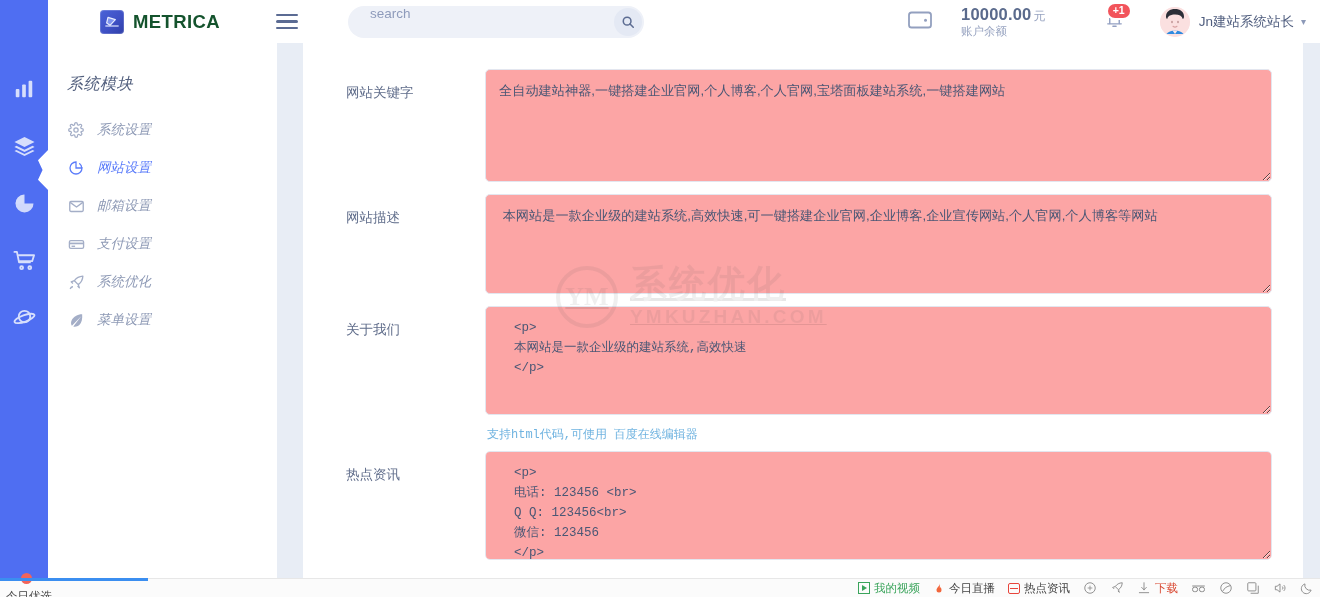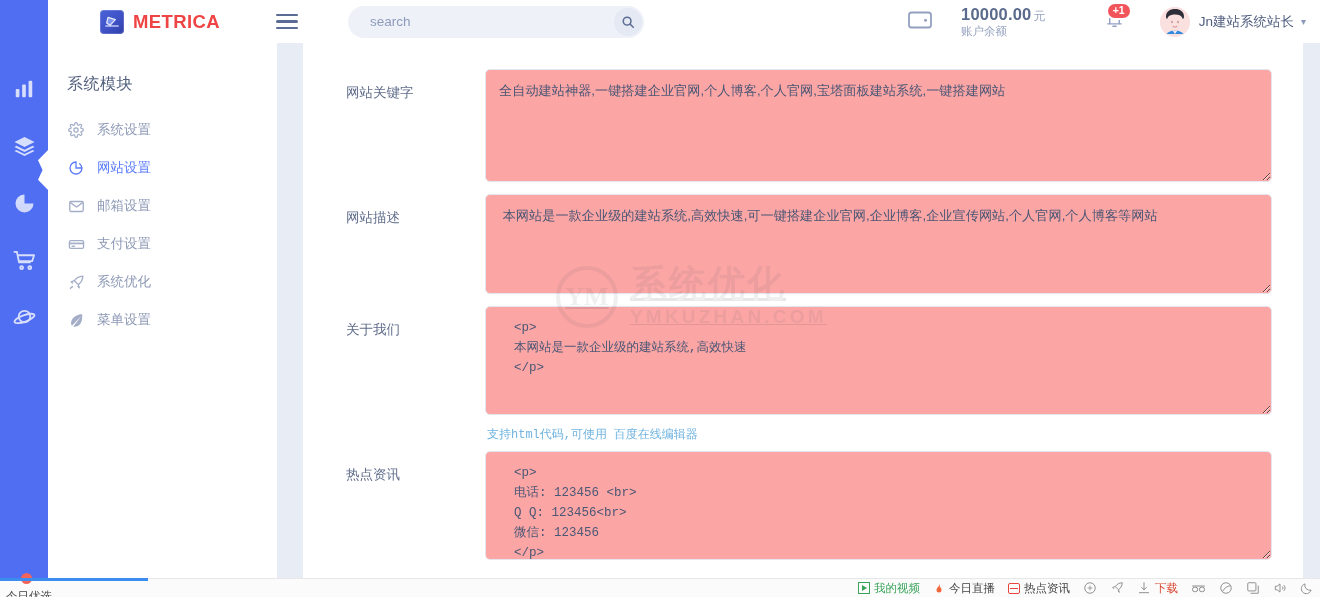--- a/index.html
+++ b/index.html
@@ -32,26 +32,26 @@
     background: #fff; display: flex; align-items: center;
     z-index: 5;
   }
   .brand { display:flex; align-items:center; gap:9px; margin-left:52px; }
   .brand-logo {
     width: 24px; height: 24px; border-radius: 4px;
     background: linear-gradient(135deg,#4a63d8 0%,#3f51c5 55%,#2f3fa8 100%);
     display:flex; align-items:center; justify-content:center;
     box-shadow: inset 0 0 0 1px rgba(255,255,255,.18);
   }
-  .brand-name { font-size: 18.5px; font-weight: 700; color:#ef4444; letter-spacing:.4px; }
+  .brand-name { font-size: 18.5px; font-weight: 700; color:#14532d; letter-spacing:.4px; }
   .hamburger { margin-left: 56px; width: 22px; display:flex; flex-direction:column; gap:4px; cursor:pointer; }
   .hamburger i { display:block; height:2.4px; background:#5b6b93; border-radius:2px; }
   .searchbox {
     margin-left: 50px; width: 296px; height: 32px; border-radius: 16px;
-    background: #eef1f8; display:flex; align-items:center; position:relative;
+    background: #eef1f8; display:flex; align-items:flex-start; position:relative;
   }
   .searchbox input {
     border:0; outline:0; background:transparent; width: 100%;
     padding: 0 44px 0 22px; font-size: 13.5px; color:#4a5775;
     font-family: "Liberation Sans", sans-serif;
   }
   .searchbox input::placeholder { color:#8e9bbb; }
   .search-btn {
     position:absolute; right:2px; top:2px; width:28px; height:28px; border-radius:50%;
     background:#e4e9f4; display:flex; align-items:center; justify-content:center; cursor:pointer;
@@ -72,20 +72,21 @@
     margin-left:32px; width:30px; height:30px; border-radius:50%;
     background:#fbe3e4; overflow:hidden; position:relative; flex:none;
   }
   .user-name { margin-left:9px; font-size:13.5px; color:#4f5d7e; }
   .caret { margin-left:7px; color:#8c99b8; font-size:10px; }
 
   
   .sidebar {
     position:absolute; left:48px; top:43px; width:229px; height:535px;
     background:#fff;
+    font-style:italic;
   }
   .sb-title { font-size:16px; color:#54617f; padding:31px 0 0 19px; letter-spacing:.5px; }
   .sb-list { margin-top:16px; }
   .sb-item {
     display:flex; align-items:center; gap:12px; padding:10px 0 10px 19px;
     font-size:13.5px; color:#8d99b5; cursor:pointer;
   }
   .sb-item .sb-ic { width:18px; height:18px; display:flex; align-items:center; justify-content:center; color:#a4aec7; flex:none; }
   .sb-item.active { color:#5b7cfa; }
   .sb-item.active .sb-ic { color:#5b7cfa; }

